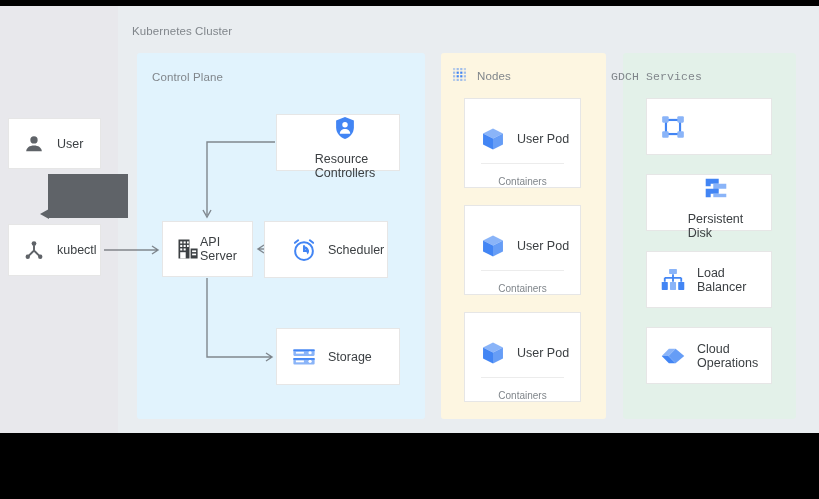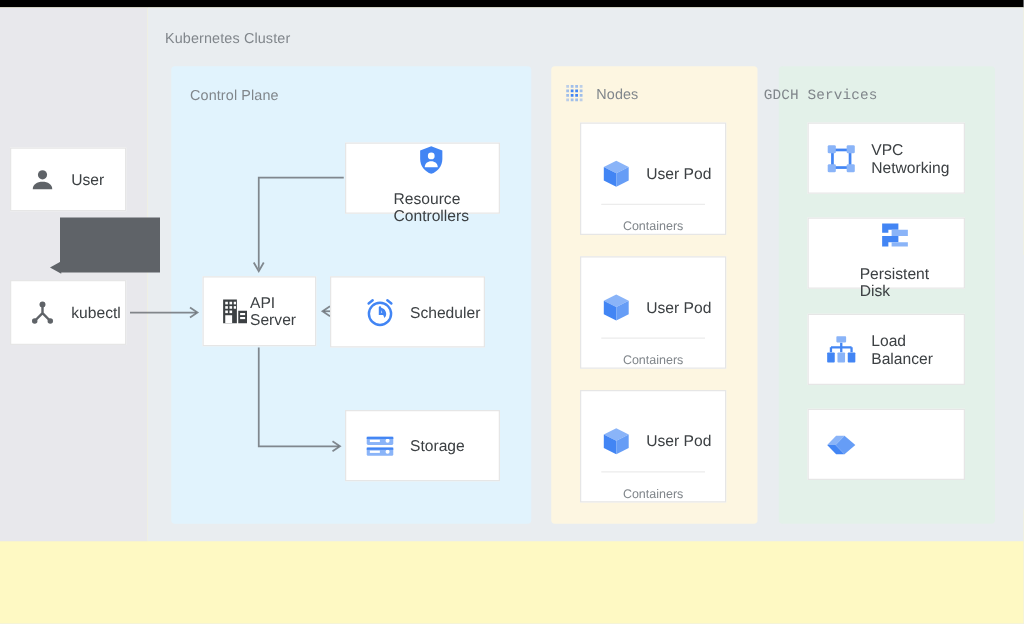--- a/index.html
+++ b/index.html
@@ -21,21 +21,21 @@
     left: 0; top: 0;
     width: 819px; height: 6px;
     background: #000000;
   }
 
   
   #canvas {
     position: absolute;
     left: 0; top: 6px;
     width: 819px; height: 493px;
-    background: #fef9c3;
+    background: #000000;
   }
 
   
   #actor-strip {
     position: absolute;
     left: 0; top: 0;
     width: 118px; height: 427px;
     background: #e8e8ec;
   }
 
@@ -375,22 +375,20 @@
   <div class="card" id="svc-0">
     <span class="icon-slot">
       <svg width="26" height="26" viewBox="0 0 24 24">
         <rect x="5.5" y="5.5" width="13" height="13" fill="none" stroke="#4285f4" stroke-width="2"></rect>
         <rect x="2" y="2" width="6" height="6" rx="1" fill="#8ab4f8"></rect>
         <rect x="16" y="2" width="6" height="6" rx="1" fill="#8ab4f8"></rect>
         <rect x="2" y="16" width="6" height="6" rx="1" fill="#8ab4f8"></rect>
         <rect x="16" y="16" width="6" height="6" rx="1" fill="#8ab4f8"></rect>
       </svg>
     </span>
-    <span class="card-label">VPC
-Networking</span>
   </div>
 
   <div class="card" id="svc-1">
     <span class="icon-slot">
       <svg width="26" height="26" viewBox="0 0 24 24">
         <path d="M2.5 3.5 h12 v4.6 h-7.4 v2.2 h-4.6 z" fill="#4285f4"></path>
         <path d="M9.5 8.1 h12 v4.6 h-7.4 v2.2 h-4.6 z" fill="#8ab4f8"></path>
         <path d="M2.5 12.7 h12 v4.6 h-7.4 v3.2 h-4.6 z" fill="#4285f4"></path>
         <path d="M9.5 17.3 h12 v3.2 h-12 z" fill="#8ab4f8"></path>
       </svg>
@@ -414,15 +412,17 @@
   </div>
 
   <div class="card" id="svc-3">
     <span class="icon-slot">
       <svg width="26" height="26" viewBox="0 0 24 24">
         <path d="M1.6 12 L8.2 5.2 L14.4 5.2 L7.8 12 Z" fill="#8ab4f8"></path>
         <path d="M1.6 12 L7.8 12 L14.4 18.8 L8.2 18.8 Z" fill="#4285f4"></path>
         <path d="M14.4 5.2 L22.4 12 L14.4 18.8 L7.8 12 Z" fill="#669df6"></path>
       </svg>
     </span>
+    <span class="card-label">Cloud
+Operations</span>
   </div>
 
 </div>
 
 </body></html>

